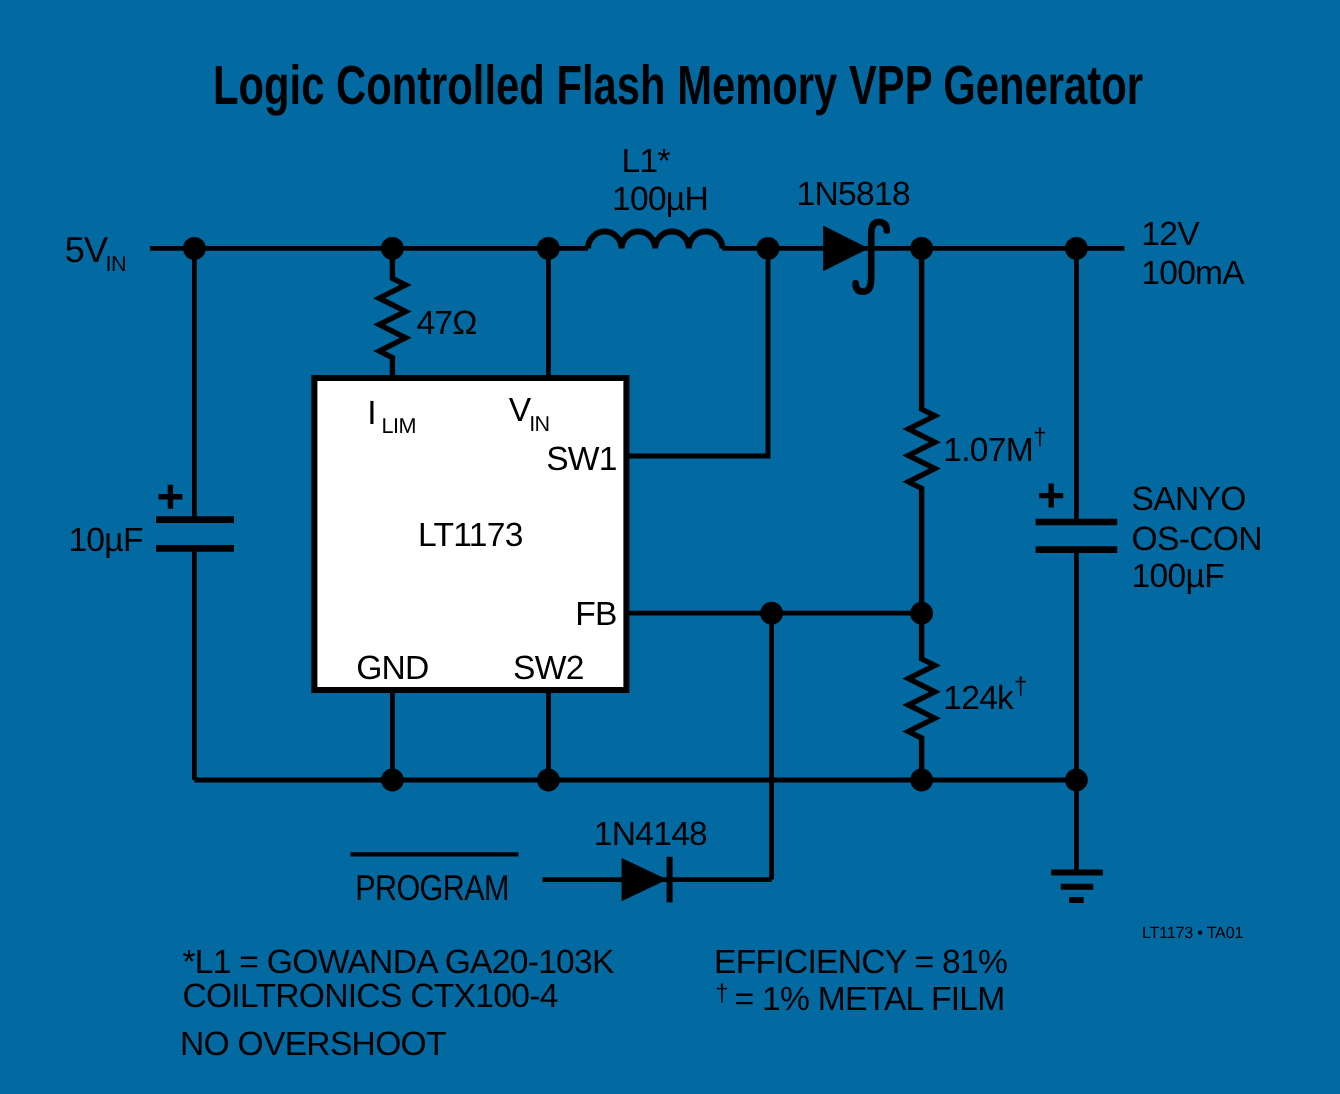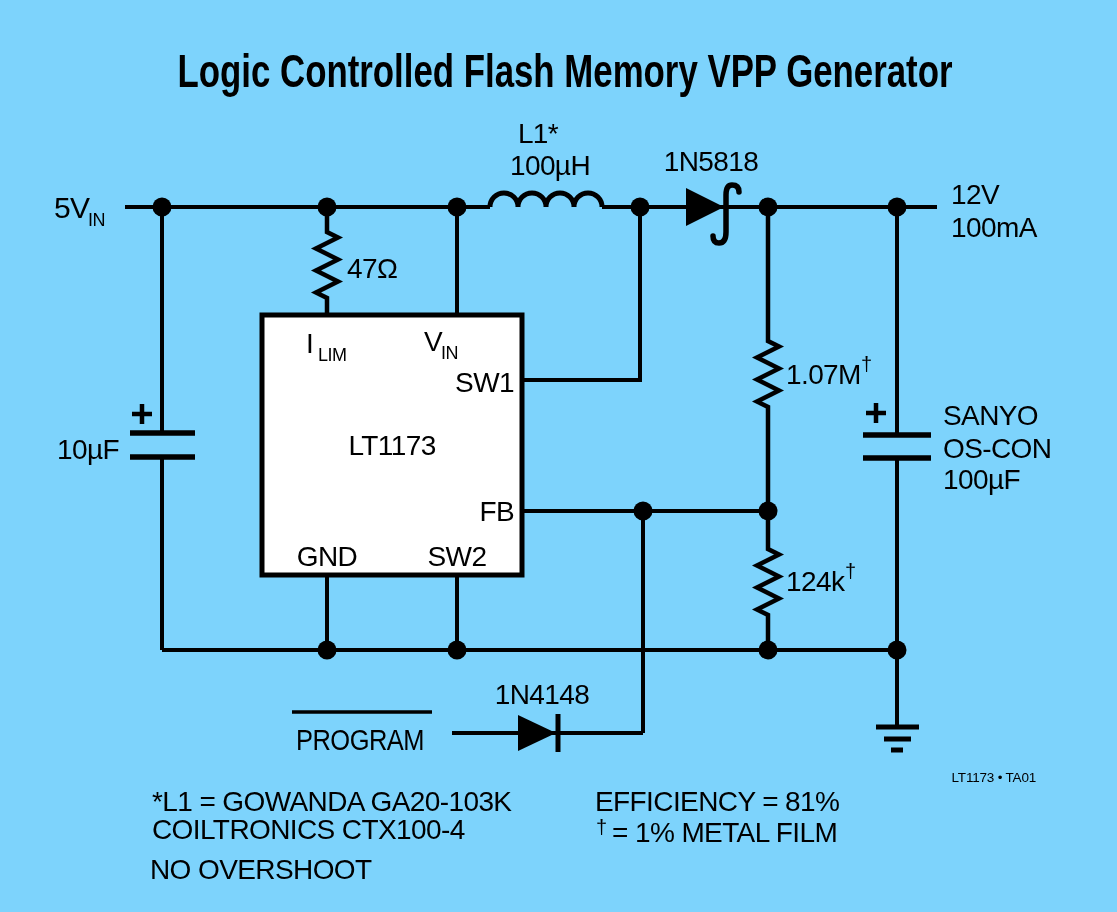--- a/index.html
+++ b/index.html
@@ -1,16 +1,16 @@
 <!DOCTYPE html>
 <html><head>
 <meta charset="utf-8">
 <style>
   html, body { margin: 0; padding: 0; background: #ffffff; }
-  .page { width: 1117px; height: 912px; background: #7dd3fc; position: relative; }
+  .page { width: 1117px; height: 912px; background: #0369a1; position: relative; }
   svg text { font-family: "Liberation Sans", sans-serif; fill: #000; }
   .title  { font-size: 46px; font-weight: bold; }
   .lbl    { font-size: 28px; letter-spacing: -0.6px; }
   .lbl30  { font-size: 30px; letter-spacing: -0.6px; }
   .sub    { font-size: 18px; letter-spacing: -0.5px; }
   .dag    { font-size: 20px; letter-spacing: -0.5px; }
   .tiny   { font-size: 13.5px; letter-spacing: -0.2px; }
   .wire   { stroke: #000; stroke-width: 4; fill: none; }
   .comp   { stroke: #000; stroke-width: 4.5; fill: none; }
   .coil   { stroke: #000; stroke-width: 5; fill: none; }

